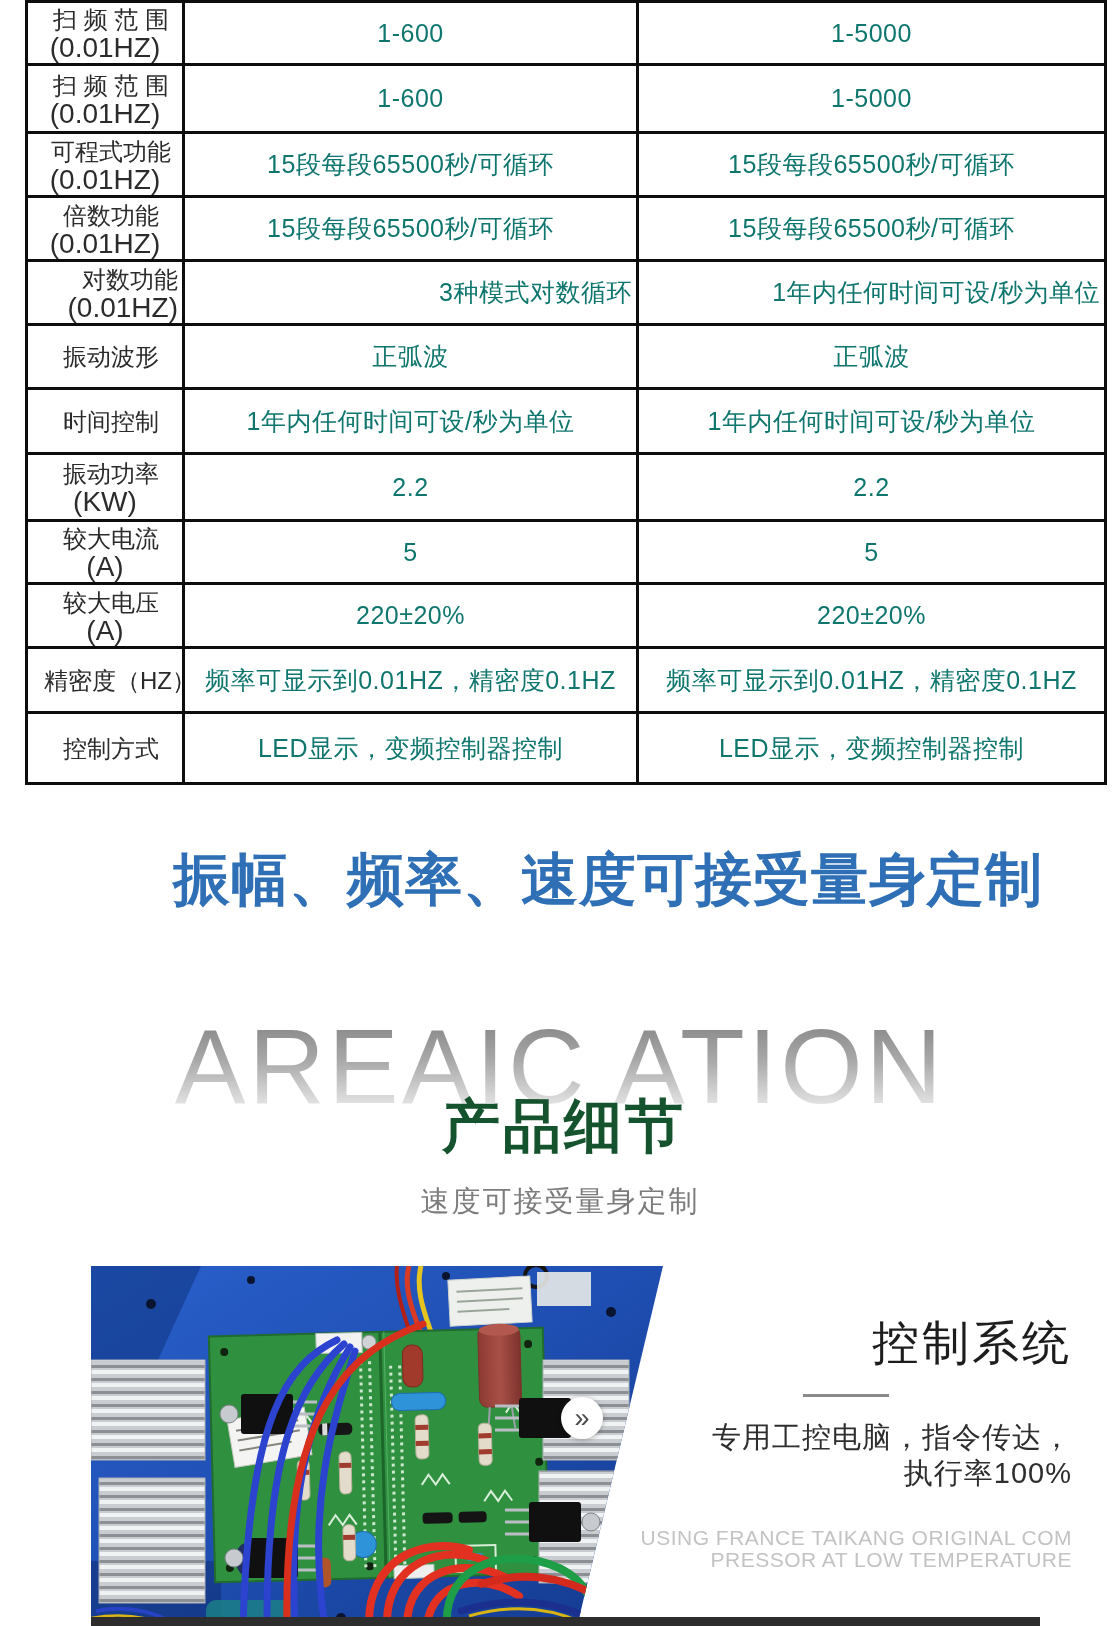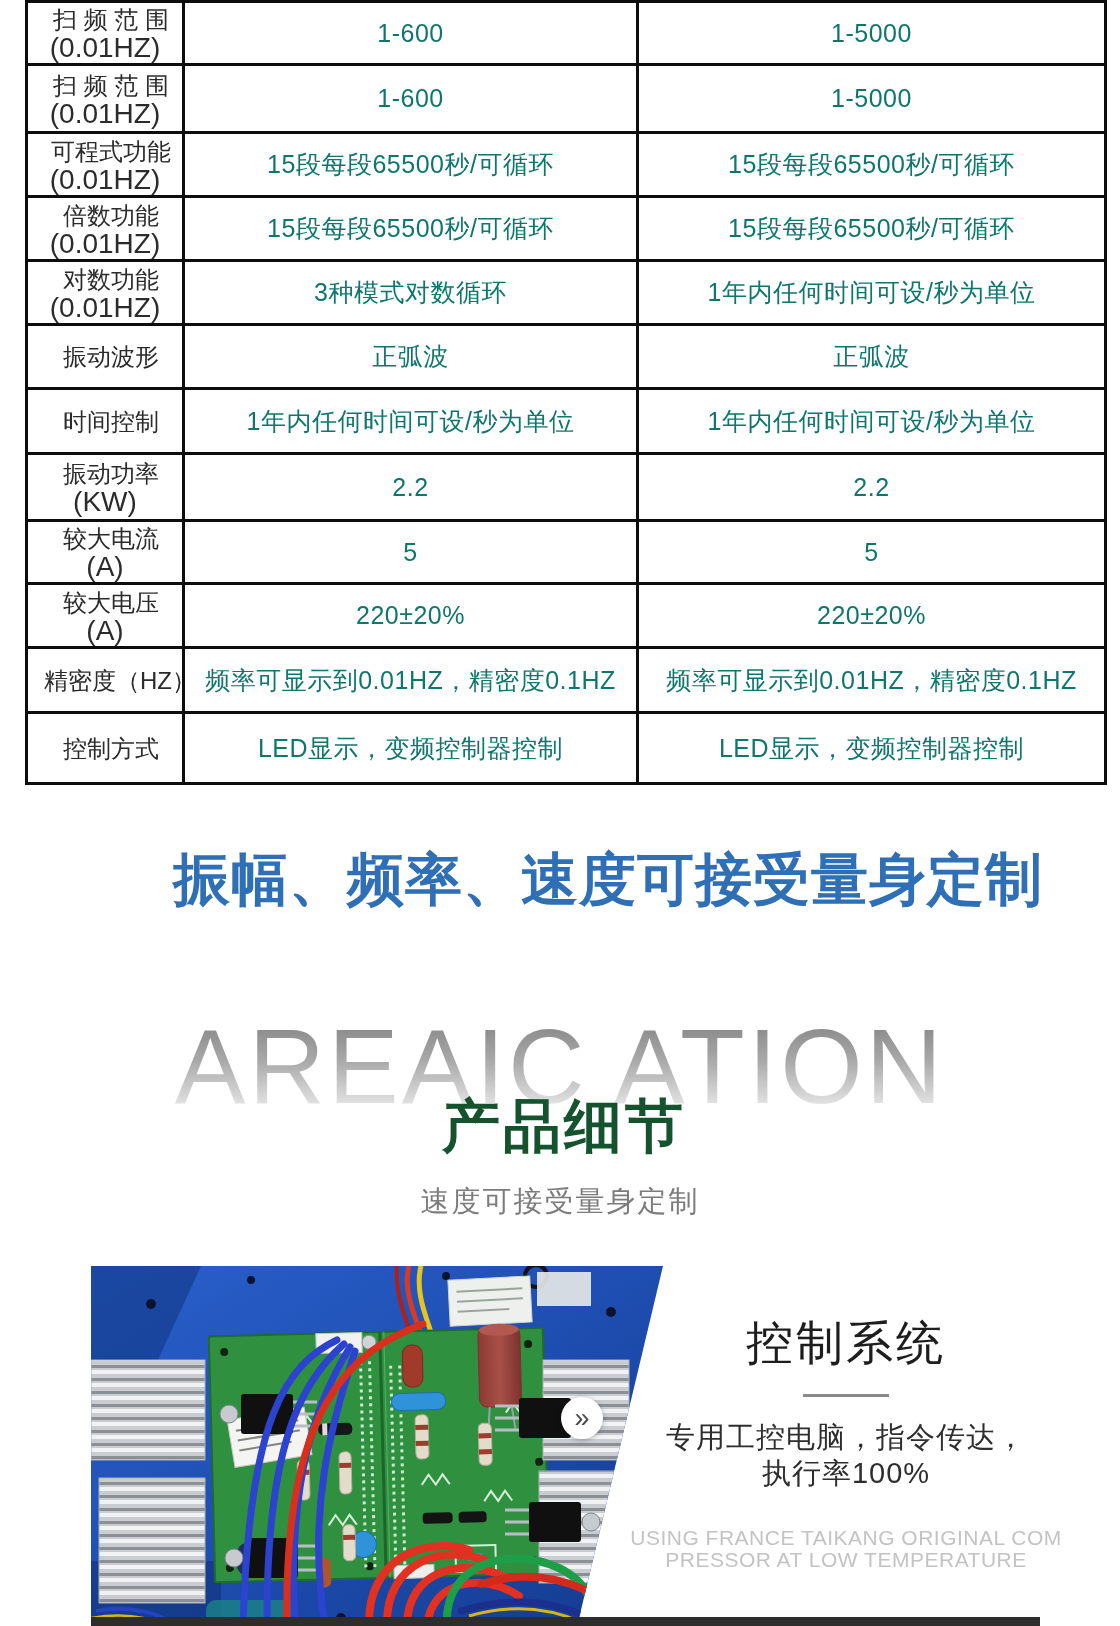--- a/index.html
+++ b/index.html
@@ -15,21 +15,21 @@
   .spec-table td{
     border:3px solid #0d0d0d;text-align:center;vertical-align:middle;padding:0 4px;
   }
   .spec-table col.c1{width:157px;}
   .spec-table col.c2{width:454px;}
   .spec-table col.c3{width:468px;}
   .lab{font-size:24px;line-height:29px;color:#2b2b2b;white-space:nowrap;margin-left:12px;}
   .sub{font-size:28px;line-height:27px;color:#2b2b2b;}
   .val{font-size:25px;color:#0f766e;letter-spacing:0.5px;}
   tr.r1 td{height:60px;} tr.r2 td{height:65px;} tr.r3 td{height:61px;}
-  tr.r4 td{height:61px;} tr.r5 td{height:61px;} tr.r6 td{height:61px;}
+  tr.r4 td{height:61px;} tr.r5 td{height:61px;text-align:right;} tr.r6 td{height:61px;}
   tr.r7 td{height:62px;} tr.r8 td{height:64px;} tr.r9 td{height:60px;}
   tr.r10 td{height:61px;} tr.r11 td{height:62px;} tr.r12 td{height:68px;}
   
   .headline{
     position:absolute;left:0;top:842px;width:1120px;text-align:center;
     font-size:57px;font-weight:bold;color:#2f6fb5;letter-spacing:1px;white-space:nowrap;margin-left:48px;
   }
   
   .watermark{
     position:absolute;left:0;top:1006px;width:1120px;text-align:center;
@@ -53,21 +53,21 @@
   }
   .photo svg{display:block;width:100%;height:100%;}
   .chevron-btn{
     position:absolute;left:561px;top:1397px;width:42px;height:42px;border-radius:50%;
     background:#ffffff;box-shadow:0 1px 5px rgba(0,0,0,.28);
     display:flex;align-items:center;justify-content:center;
     font-size:27px;color:#4a4a4a;z-index:5;cursor:pointer;line-height:1;
   }
   
   .detail{
-    position:absolute;left:620px;top:1316px;width:452px;text-align:center;z-index:2;
+    position:absolute;left:620px;top:1316px;width:452px;text-align:right;z-index:2;
   }
   .detail-heading{font-size:47px;font-weight:500;color:#1d1d1d;letter-spacing:3px;line-height:54px;}
   .detail-divider{width:86px;height:3px;background:#8a8a8a;margin:24px auto 22px;}
   .detail-line{font-size:29px;color:#2e2e2e;line-height:36px;letter-spacing:1px;}
   .detail-caption{margin-top:36px;font-size:21px;color:#c3c3c3;line-height:22px;letter-spacing:0.5px;}
   
   .bottom-strip{position:absolute;left:91px;top:1617px;width:949px;height:9px;background:#2d2d2d;}
 </style>
 </head>
 <body>

